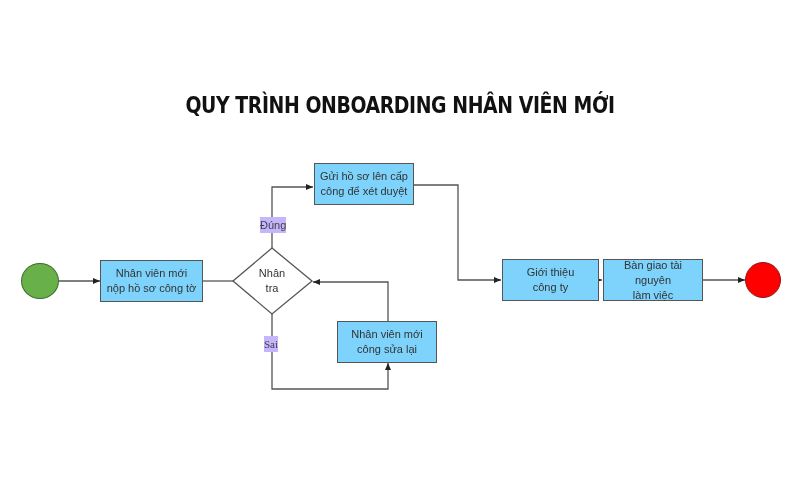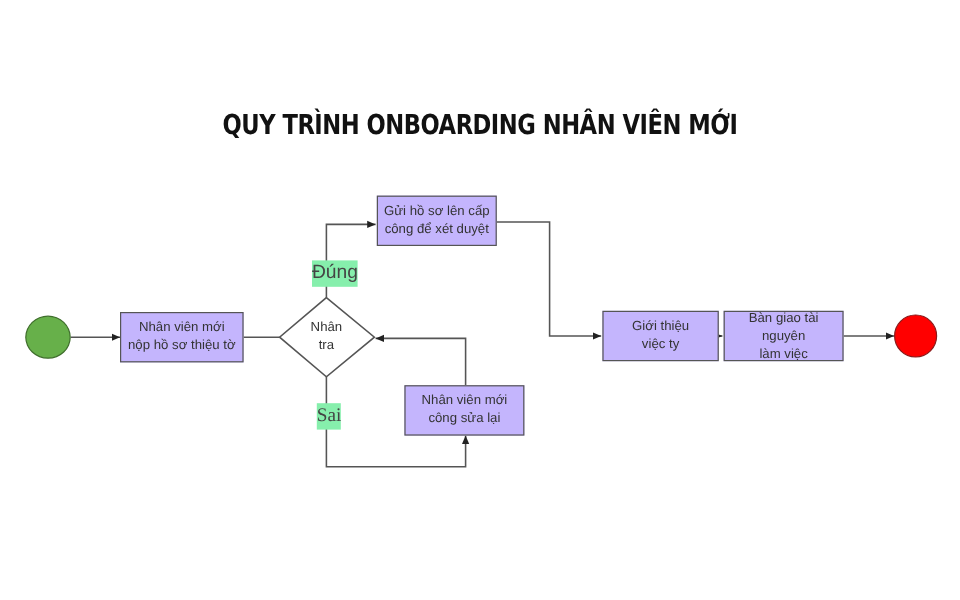--- a/index.html
+++ b/index.html
@@ -2,26 +2,26 @@
 <html><head>
   <meta charset="utf-8">
   <style>
     html, body { margin: 0; padding: 0; background: #ffffff; }
     body { width: 800px; height: 500px; position: relative; overflow: hidden;
            font-family: "Liberation Sans", "DejaVu Sans", sans-serif; }
     .title { position: absolute; left: 0; width: 800px; top: 92px; text-align: center;
              font-family: "DejaVu Sans", "Liberation Sans", sans-serif; font-weight: bold;
              font-size: 23px; letter-spacing: -0.5px; color: #111111; transform: scaleX(0.82); transform-origin: center; }
     svg.canvas { position: absolute; left: 0; top: 0; }
-    .box { position: absolute; box-sizing: border-box; border: 1.3px solid #555555; background: #c4b5fd;
+    .box { position: absolute; box-sizing: border-box; border: 1.3px solid #555555; background: #7dd3fc;
            display: flex; align-items: center; justify-content: center; text-align: center;
            font-size: 11px; line-height: 15px; color: #333333; padding: 0 4px; }
     .box span { display: block; }
     .diamond-text { position: absolute; text-align: center; font-size: 11px; line-height: 15px; color: #333333; }
-    .label { position: absolute; font-size: 16px; color: #444444; background: #86efac; padding: 2px 0; }
+    .label { position: absolute; font-size: 11px; color: #444444; background: #c4b5fd; padding: 2px 0; }
     .circle { position: absolute; border-radius: 50%; box-sizing: border-box; }
   </style>
 </head>
 <body>
 
 <div class="title">QUY TRÌNH ONBOARDING NHÂN VIÊN MỚI</div>
 
 <svg class="canvas" width="800" height="500">
   <defs>
     <marker id="arrow" markerWidth="8" markerHeight="8" refX="7" refY="4" orient="auto" markerUnits="userSpaceOnUse">
@@ -46,21 +46,21 @@
   <line x1="703" y1="280" x2="745" y2="280" stroke="#555" stroke-width="1.3" marker-end="url(#arrow)"></line>
 
   <polygon points="272,248 312,281 272,314 233,281" fill="#ffffff" stroke="#555" stroke-width="1.3"></polygon>
 </svg>
 
 <div class="circle" style="left:21px; top:263px; width:38px; height:36px; background:#67b04a; border:1.3px solid #3f6e2c;"></div>
 
 <div class="box" style="left:100px; top:260px; width:103px; height:42px;">
   <div>
     <span>Nhân viên mới</span>
-    <span>nộp hồ sơ thiệu tờ</span>
+    <span>nộp hồ sơ công tờ</span>
   </div>
 </div>
 
 <div class="diamond-text" style="left:242px; top:266px; width:60px;">
   <span style="display:block">Nhân</span>
   <span style="display:block">tra</span>
 </div>
 
 <div class="label" style="left:260px; top:217px;">Đúng</div>
 <div class="label" style="left:264px; top:336px;font-family:Liberation Serif, serif;">Sai</div>
@@ -75,21 +75,21 @@
 <div class="box" style="left:337px; top:321px; width:100px; height:42px;">
   <div>
     <span>Nhân viên mới</span>
     <span>công sửa lại</span>
   </div>
 </div>
 
 <div class="box" style="left:502px; top:259px; width:97px; height:42px;">
   <div>
     <span>Giới thiệu</span>
-    <span>việc ty</span>
+    <span>công ty</span>
   </div>
 </div>
 
 <div class="box" style="left:603px; top:259px; width:100px; height:42px;justify-content:flex-end;">
   <div>
     <span>Bàn giao tài nguyên</span>
     <span>làm việc</span>
   </div>
 </div>
 

